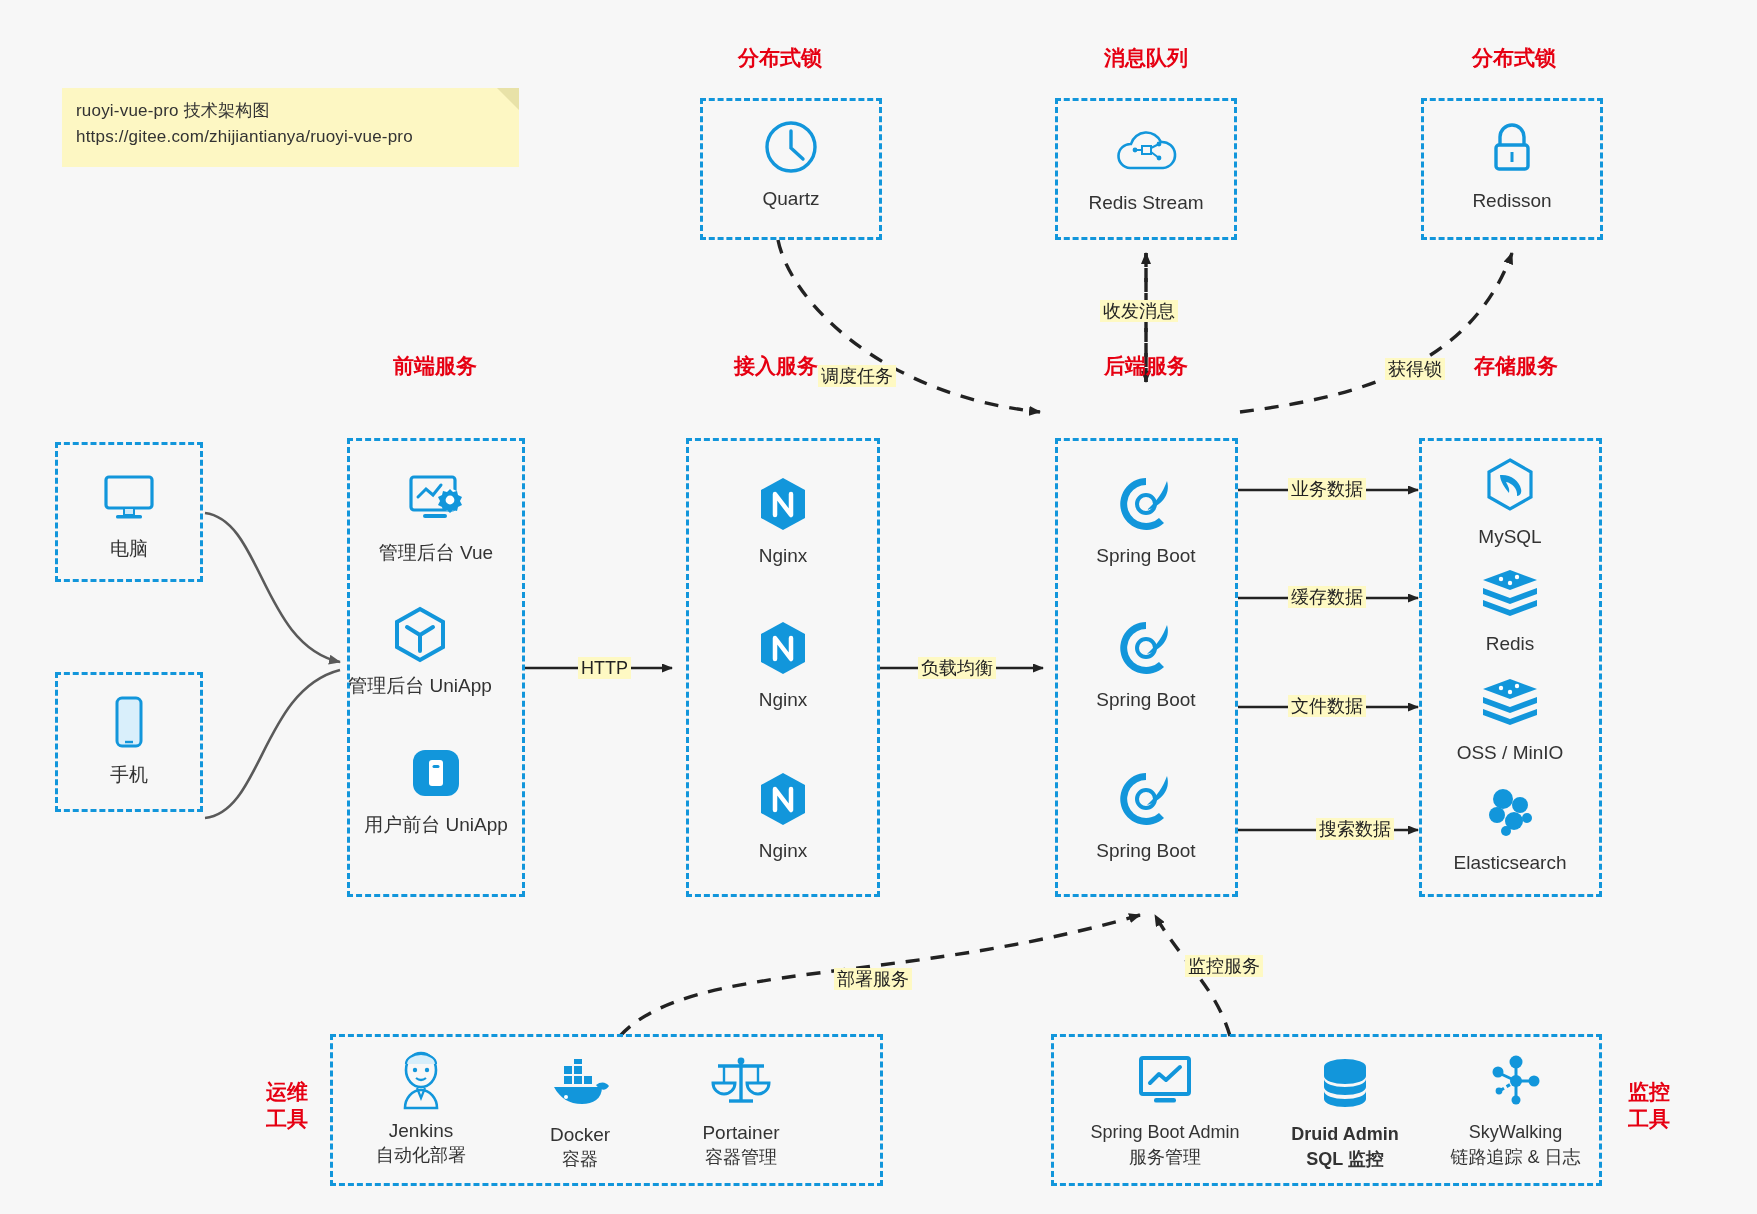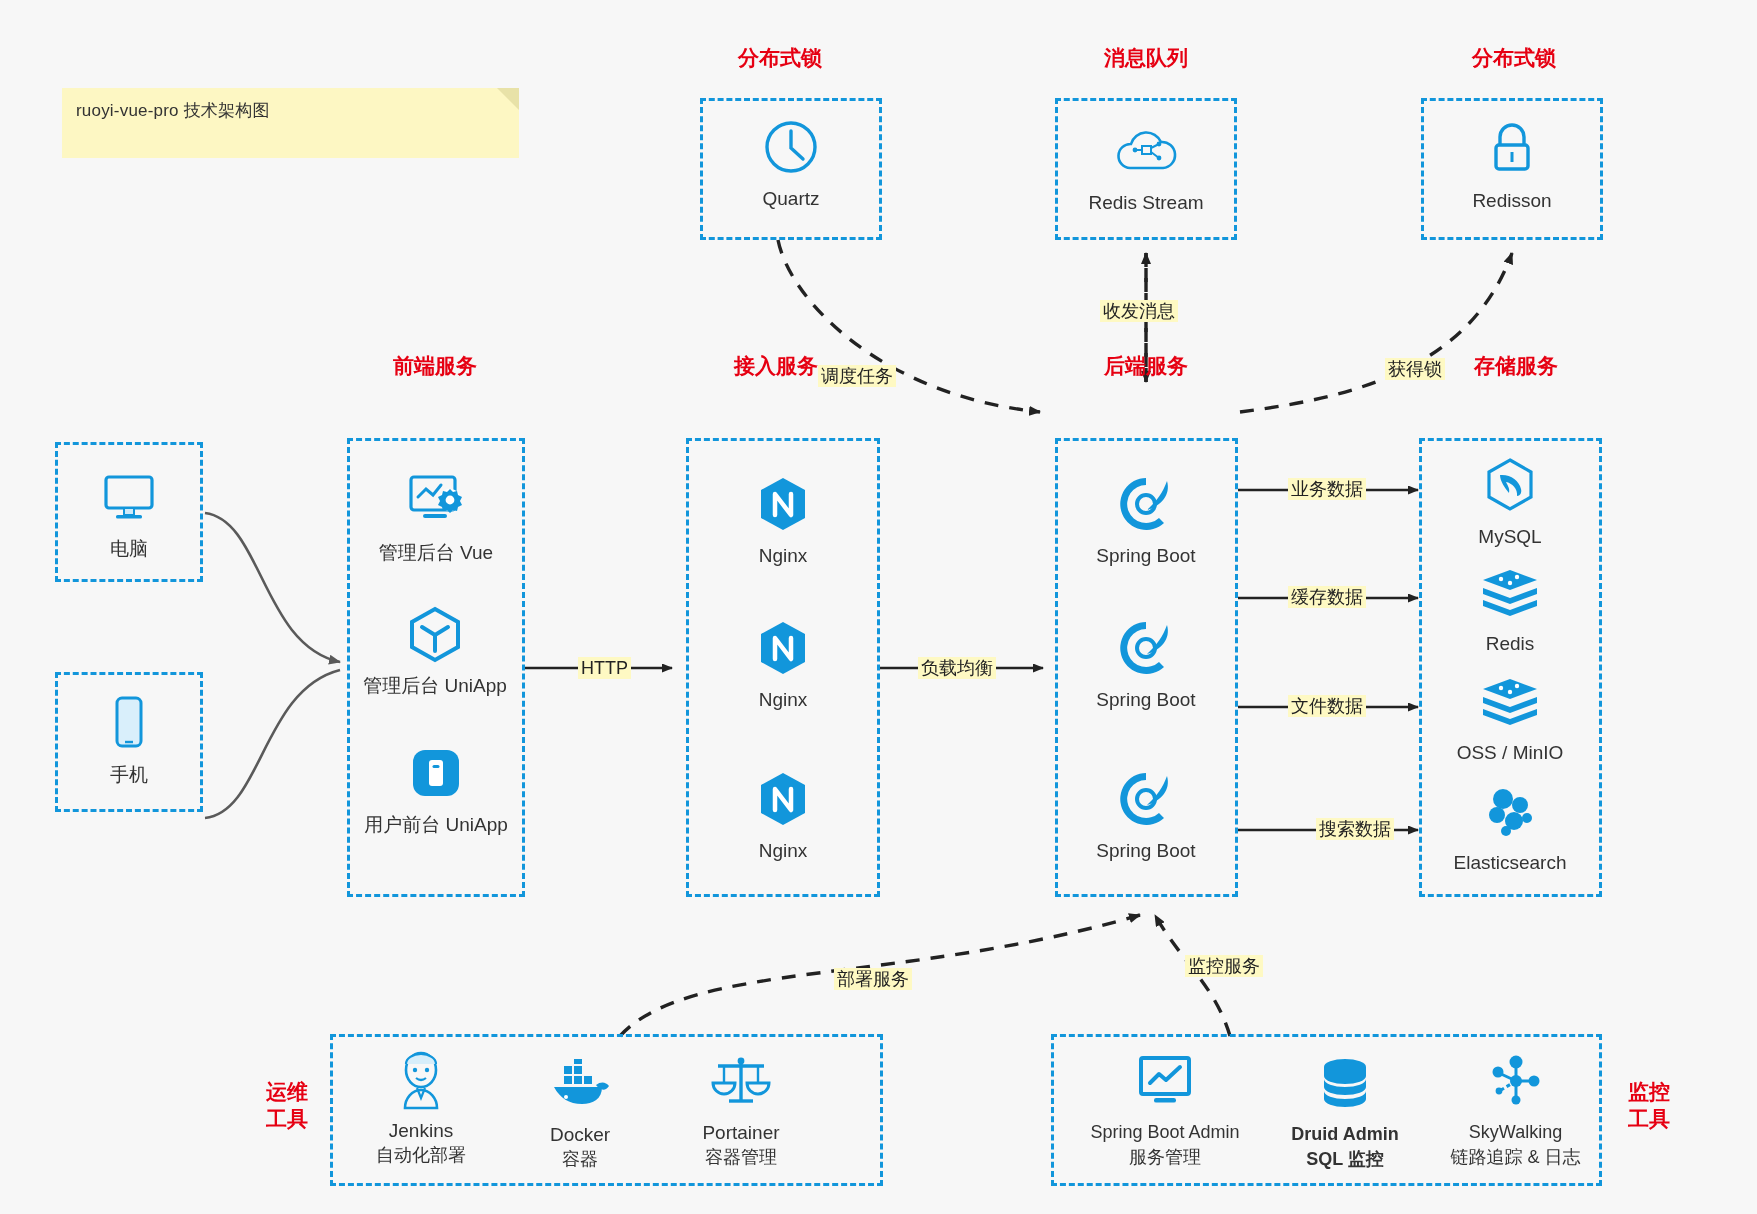--- a/index.html
+++ b/index.html
@@ -18,21 +18,21 @@
     position: absolute;
     left: 0; top: 0;
     width: 1757px;
     height: 1214px;
   }
   
   .note {
     position: absolute;
     left: 62px; top: 88px;
     width: 457px;
-    height: 70px;
+    height: 79px;
     background: #fdf7c3;
     box-sizing: border-box;
     padding: 10px 2px 0 14px;
     font-size: 17px;
     color: #333;
     line-height: 26px;
     letter-spacing: 0.2px;
   }
   .note .fold {
     position: absolute;
@@ -136,20 +136,21 @@
   <path d="M1240,412 C1350,398 1470,370 1512,253" fill="none" stroke="#222" stroke-width="3.4" stroke-dasharray="14 11" marker-end="url(#arrowDash)"></path>
 
   <path d="M620,1036 C690,960 900,985 1140,915" fill="none" stroke="#222" stroke-width="3.4" stroke-dasharray="14 11" marker-end="url(#arrowDash)"></path>
 
   <path d="M1230,1036 C1215,985 1180,960 1155,915" fill="none" stroke="#222" stroke-width="3.4" stroke-dasharray="14 11" marker-end="url(#arrowDash)"></path>
 </svg>
 
 <div class="note">
   <div class="fold"></div>
   <div>ruoyi-vue-pro 技术架构图</div>
+  <div>https://gitee.com/zhijiantianya/ruoyi-vue-pro</div>
 </div>
 
 <div class="gtitle" style="left:700px; top:44px; width:160px;">分布式锁</div>
 <div class="box" style="left:700px; top:98px; width:182px; height:142px;"></div>
 <div class="node" style="left:711px; top:116px; width:160px;">
   <div class="icon">
     <svg width="58" height="58" viewBox="0 0 58 58">
         <circle cx="29" cy="29" r="24" fill="none" stroke="#1296db" stroke-width="3.4"></circle>
         <path d="M29,13 L29,30 L41,41" fill="none" stroke="#1296db" stroke-width="3.4" stroke-linecap="round"></path>
       </svg>
@@ -219,21 +220,21 @@
       <path d="M13,24 L21,16 L28,22 L36,12" fill="none" stroke="#1296db" stroke-width="3" stroke-linecap="round"></path>
       <rect x="18" y="41" width="24" height="4" rx="2" fill="#1296db"></rect>
       <circle cx="45" cy="27" r="11" fill="#fff"></circle>
       <path d="M45,16 l3,3 l4,-1 l1,4 l4,2 l-2,4 l2,4 l-4,2 l-1,4 l-4,-1 l-3,3 l-3,-3 l-4,1 l-1,-4 l-4,-2 l2,-4 l-2,-4 l4,-2 l1,-4 l4,1 z" fill="#1296db"></path>
       <circle cx="45" cy="27" r="4.4" fill="#fff"></circle>
     </svg>
   </div>
   <div class="lbl">管理后台 Vue</div>
 </div>
 
-<div class="node" style="left:355px; top:603px;">
+<div class="node" style="left:340px; top:603px;">
   <div class="icon">
     <svg width="58" height="58" viewBox="0 0 58 58">
       <path d="M29,4 L52,17 L52,42 L29,55 L6,42 L6,17 Z" fill="none" stroke="#1296db" stroke-width="4"></path>
       <path d="M29,30 L29,46 M29,30 L16,22 M29,30 L42,22" fill="none" stroke="#1296db" stroke-width="4" stroke-linecap="round"></path>
     </svg>
   </div>
   <div class="lbl">管理后台 UniApp</div>
 </div>
 
 <div class="node" style="left:356px; top:742px;">

